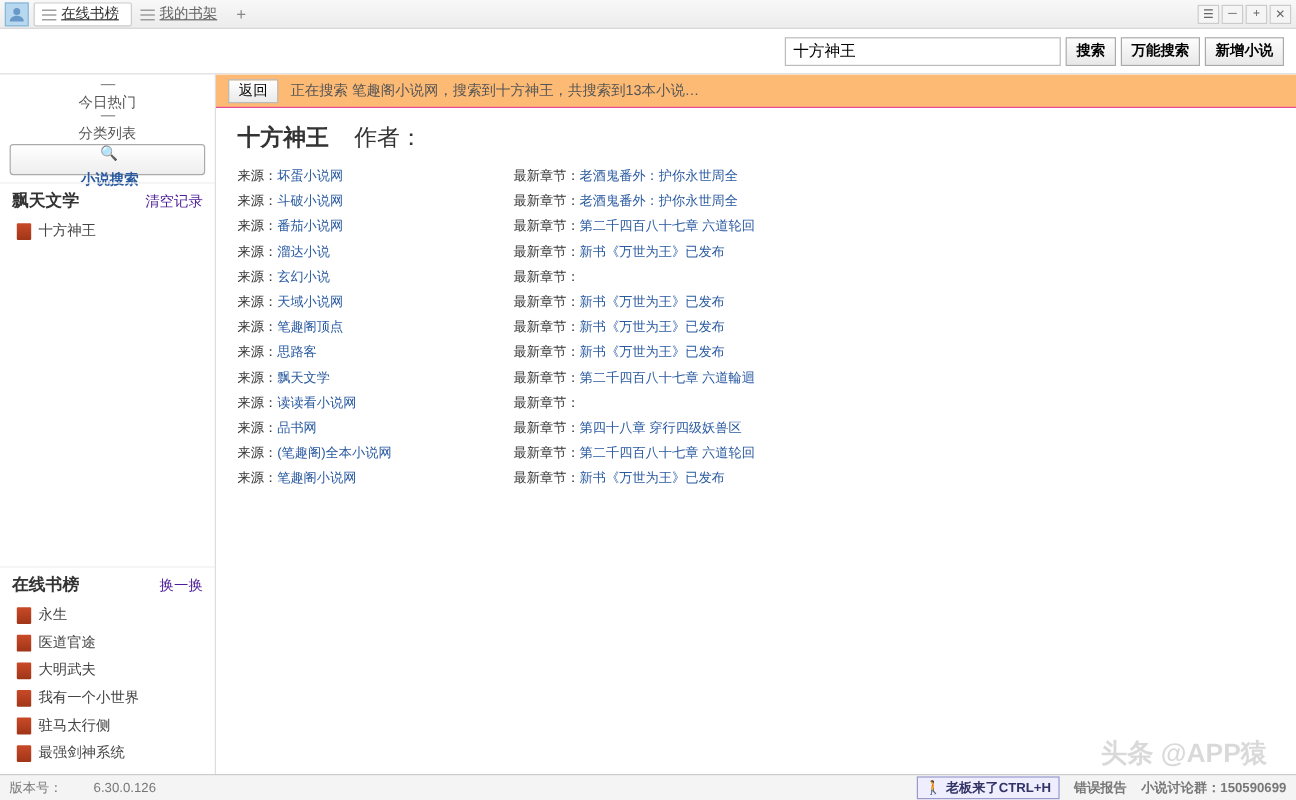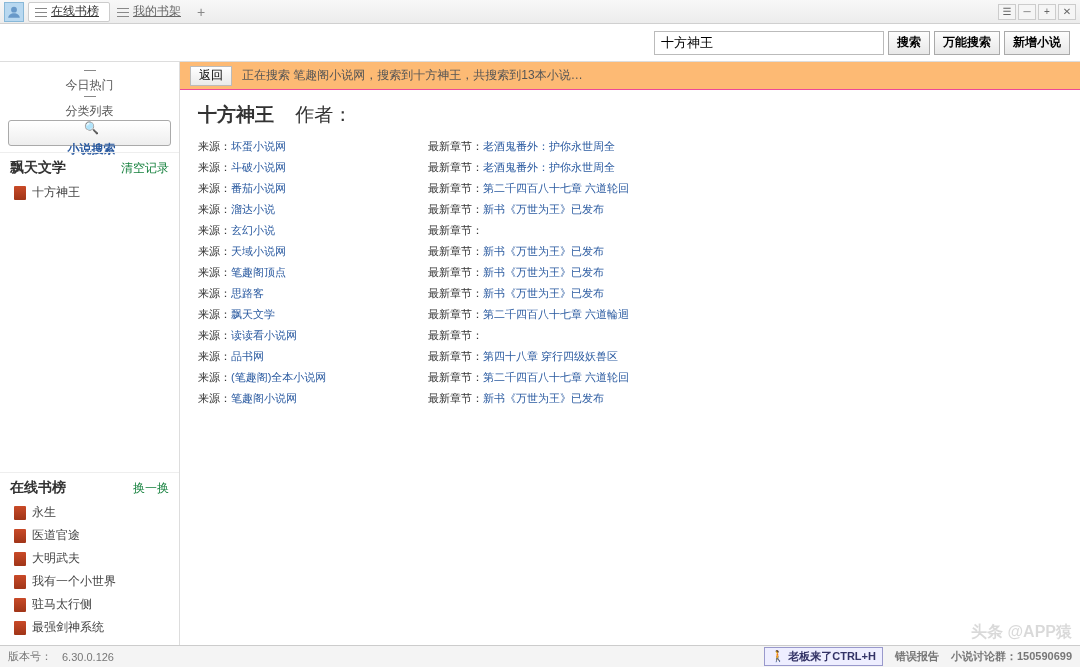--- a/index.html
+++ b/index.html
@@ -20,40 +20,40 @@
 .btn { height: 24px; padding: 0 8px; border: 1px solid #aaa; background: linear-gradient(#fdfdfd,#e8e8e8); font-size: 12px; cursor:pointer;font-weight:bold; }
 
 .main { display: flex; height: calc(667px - 24px - 38px - 22px); }
 
 .sidebar { width: 180px; border-right: 1px solid #ddd; display:flex; flex-direction:column; padding: 6px 0; }
 .side-nav { padding: 0 8px; }
 .side-item { display:flex; align-items:center; height: 26px; padding: 0 6px; gap:6px; color:#555; cursor:pointer;flex-direction:column;}
 .side-item.search-btn { border:1px solid #aaa; border-radius:3px; background:linear-gradient(#fff,#eee); font-weight:bold; color:#2a5aa0; justify-content:flex-start; padding-left:10px;}
 .side-ico { width:14px; height:14px; display:inline-block; }
 .side-sec-hd { display:flex; align-items:center; justify-content:space-between; padding: 6px 10px 4px; font-size:14px; color:#333; border-top:1px solid #eee; margin-top:6px;}
-.side-sec-hd .act { font-size:12px; color:#15803d; cursor:pointer;}
+.side-sec-hd .act { font-size:12px; color:#4c1d95; cursor:pointer;}
 .book-item { display:flex; align-items:center; gap:6px; padding: 3px 14px; font-size:12px; color:#444; cursor:pointer;}
 .book-ico { width:12px; height:14px; background:linear-gradient(#c94a28,#a03518); border-radius:1px; display:inline-block; flex-shrink:0;}
 .spacer { flex:1; }
 
 .content { flex:1; display:flex; flex-direction:column; overflow:hidden;}
 .result-hd { height: 28px; background:#fdba74; border-bottom:1px solid #ec4899; display:flex; align-items:center; padding:0 10px; gap:10px; font-size:12px; color:#555;}
 .back-btn { height:20px; padding:0 8px; border:1px solid #bbb; background:linear-gradient(#fff,#eaeaea); font-size:12px; cursor:pointer;}
 .result-body { padding: 12px 18px; overflow:auto; flex:1;}
 .book-title-row { font-size:19px; padding-bottom:8px; }
 .book-title-row b { font-weight:bold; }
 .src-row { display:flex; padding: 3px 0; font-size:11px; color:#333; }
 .src-row .c1 { width: 230px; }
 .src-row .lbl { color:#333; }
 .src-row .val { color:#2a5aa0; cursor:pointer; }
 
-.statusbar { height:22px; border-top:1px solid #ccc; background:#f4f4f4; display:flex; align-items:center; padding:0 8px; font-size:11px; color:#777; gap:10px;}
+.statusbar { height:22px; border-top:1px solid #ccc; background:#f4f4f4; display:flex; align-items:center; padding:0 8px; font-size:11px; color:#777; gap:26px;}
 .statusbar .right { margin-left:auto; display:flex; gap:12px; align-items:center;font-weight:bold;}
 .boss { border:1px solid #99c; padding:1px 6px; color:#336; background:#eef;}
-.watermark { position:absolute; right:8px; bottom:24px; font-size:16px; color:rgba(0,0,0,0.15); font-weight:bold; pointer-events:none;}
+.watermark { position:absolute; right:24px; bottom:24px; font-size:22px; color:rgba(0,0,0,0.15); font-weight:bold; pointer-events:none;}
 
 .list-ico-lines{ width:12px;height:12px; display:inline-block; background:
  linear-gradient(#888,#888) 0 2px/12px 1px no-repeat,
  linear-gradient(#888,#888) 0 6px/12px 1px no-repeat,
  linear-gradient(#888,#888) 0 10px/12px 1px no-repeat;}
 </style>
 </head>
 <body>
 
 <div class="titlebar">

